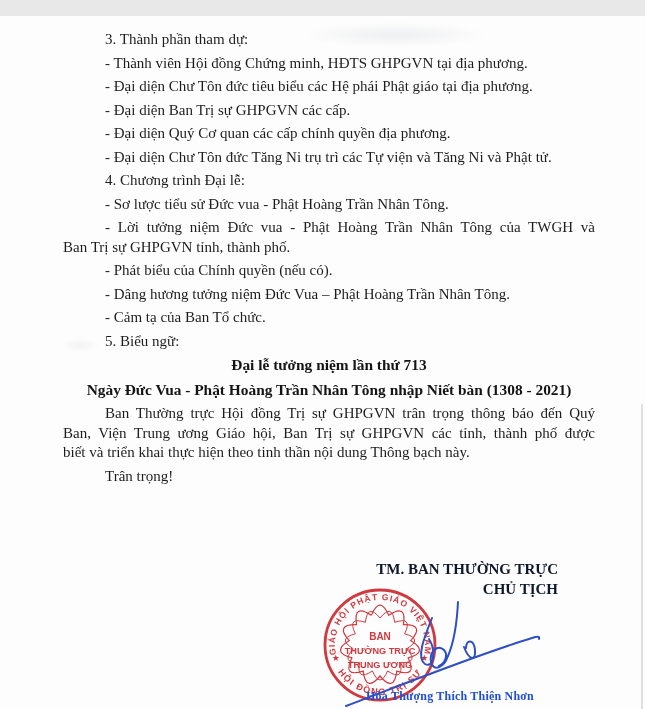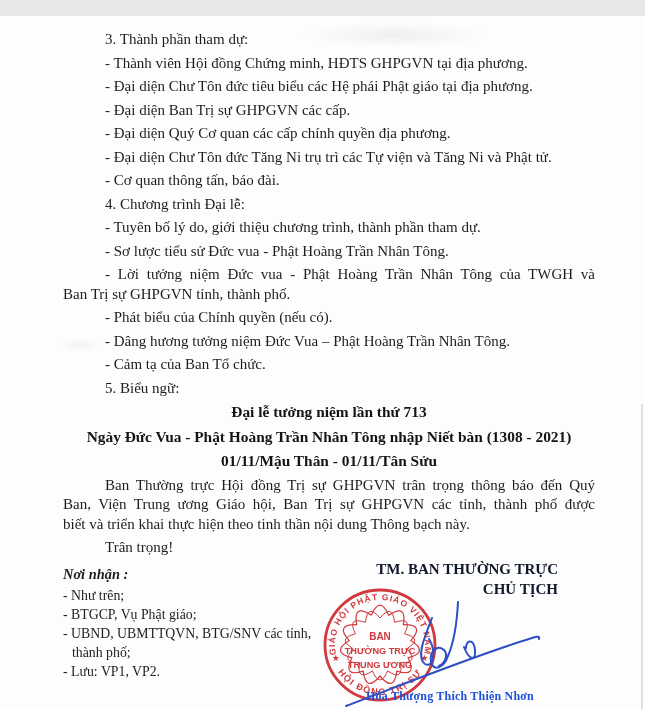--- a/index.html
+++ b/index.html
@@ -48,53 +48,42 @@
   <div class="smudge"></div>
   <div class="smudge2"></div>
 
   <div class="content">
     <p class="ln">3. Thành phần tham dự:</p>
     <p class="ln">- Thành viên Hội đồng Chứng minh, HĐTS GHPGVN tại địa phương.</p>
     <p class="ln">- Đại diện Chư Tôn đức tiêu biểu các Hệ phái Phật giáo tại địa phương.</p>
     <p class="ln">- Đại diện Ban Trị sự GHPGVN các cấp.</p>
     <p class="ln">- Đại diện Quý Cơ quan các cấp chính quyền địa phương.</p>
     <p class="ln">- Đại diện Chư Tôn đức Tăng Ni trụ trì các Tự viện và Tăng Ni và Phật tử.</p>
-    <p class="ln">- Cơ quan thông tấn, báo đài.</p>
 
     <p class="ln">4. Chương trình Đại lễ:</p>
-    <p class="ln">- Tuyên bố lý do, giới thiệu chương trình, thành phần tham dự.</p>
     <p class="ln">- Sơ lược tiểu sử Đức vua - Phật Hoàng Trần Nhân Tông.</p>
     <p class="jline jfirst">- Lời tưởng niệm Đức vua - Phật Hoàng Trần Nhân Tông của TWGH và</p>
     <p class="wrapend">Ban Trị sự GHPGVN tỉnh, thành phố.</p>
     <p class="ln">- Phát biểu của Chính quyền (nếu có).</p>
     <p class="ln">- Dâng hương tưởng niệm Đức Vua – Phật Hoàng Trần Nhân Tông.</p>
     <p class="ln">- Cảm tạ của Ban Tổ chức.</p>
 
     <p class="ln">5. Biểu ngữ:</p>
 
     <div class="banner">
       <p>Đại lễ tưởng niệm lần thứ 713</p>
       <p>Ngày Đức Vua - Phật Hoàng Trần Nhân Tông nhập Niết bàn (1308 - 2021)</p>
-      <p>01/11/Mậu Thân - 01/11/Tân Sửu</p>
     </div>
 
     <p class="jline jfirst">Ban Thường trực Hội đồng Trị sự GHPGVN trân trọng thông báo đến Quý</p>
     <p class="jline">Ban, Viện Trung ương Giáo hội, Ban Trị sự GHPGVN các tỉnh, thành phố được</p>
     <p class="wrapend">biết và triển khai thực hiện theo tinh thần nội dung Thông bạch này.</p>
     <p class="regards">Trân trọng!</p>
   </div>
 
-  <div class="recipients">
-    <p class="rhead">Nơi nhận :</p>
-    <p>- Như trên;</p>
-    <p>- BTGCP, Vụ Phật giáo;</p>
-    <p>- UBND, UBMTTQVN, BTG/SNV các tỉnh,</p>
-    <p class="indent2">thành phố;</p>
-    <p>- Lưu: VP1, VP2.</p>
-  </div>
 
   <div class="sig-head">
     <p>TM. BAN THƯỜNG TRỰC</p>
     <p>CHỦ TỊCH</p>
   </div>
 
   <svg class="seal" viewBox="0 0 118 118">
     <circle cx="59" cy="58" r="55" fill="none" stroke-width="2.8" stroke="#cd2a2e"></circle>
     <path id="petal-outer" fill="none" stroke-width="1.2" stroke="#cd2a2e" d="M50.3,28.3 Q59.0,8.0 67.7,28.3 Q86.0,15.9 82.4,37.7 Q104.5,37.2 89.7,53.6 Q108.5,65.1 87.2,70.9 Q96.8,90.7 75.8,84.1 Q73.1,106.0 59.0,89.0 Q44.9,106.0 42.2,84.1 Q21.2,90.7 30.8,70.9 Q9.5,65.1 28.3,53.6 Q13.5,37.2 35.6,37.7 Q32.0,15.9 50.3,28.3"></path>
     <path id="petal-inner" fill="none" stroke-width="1" stroke="#cd2a2e" d="M59.0,31.0 Q71.4,15.8 73.6,35.3 Q92.3,29.2 83.6,46.8 Q102.6,51.7 85.7,61.8 Q99.0,76.3 79.4,75.7 Q82.8,95.0 66.6,83.9 Q59.0,102.0 51.4,83.9 Q35.2,95.0 38.6,75.7 Q19.0,76.3 32.3,61.8 Q15.4,51.7 34.4,46.8 Q25.7,29.2 44.4,35.3 Q46.6,15.8 59.0,31.0"></path>

